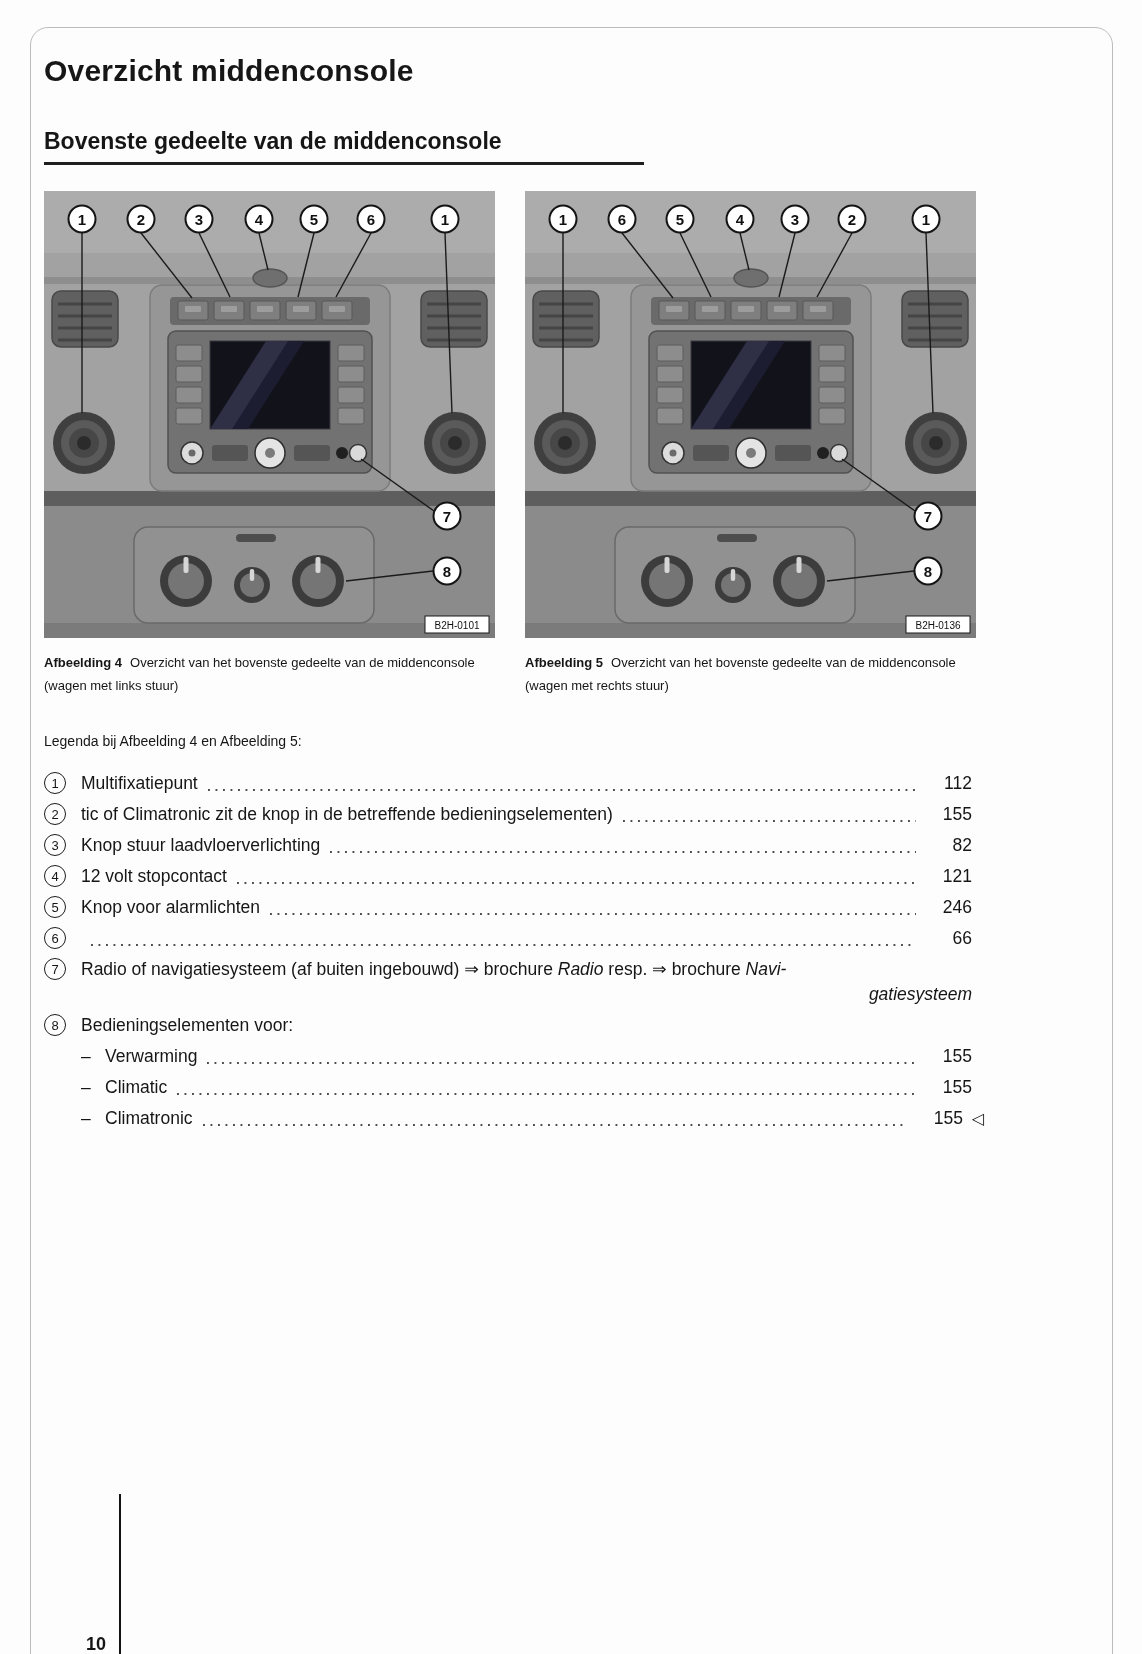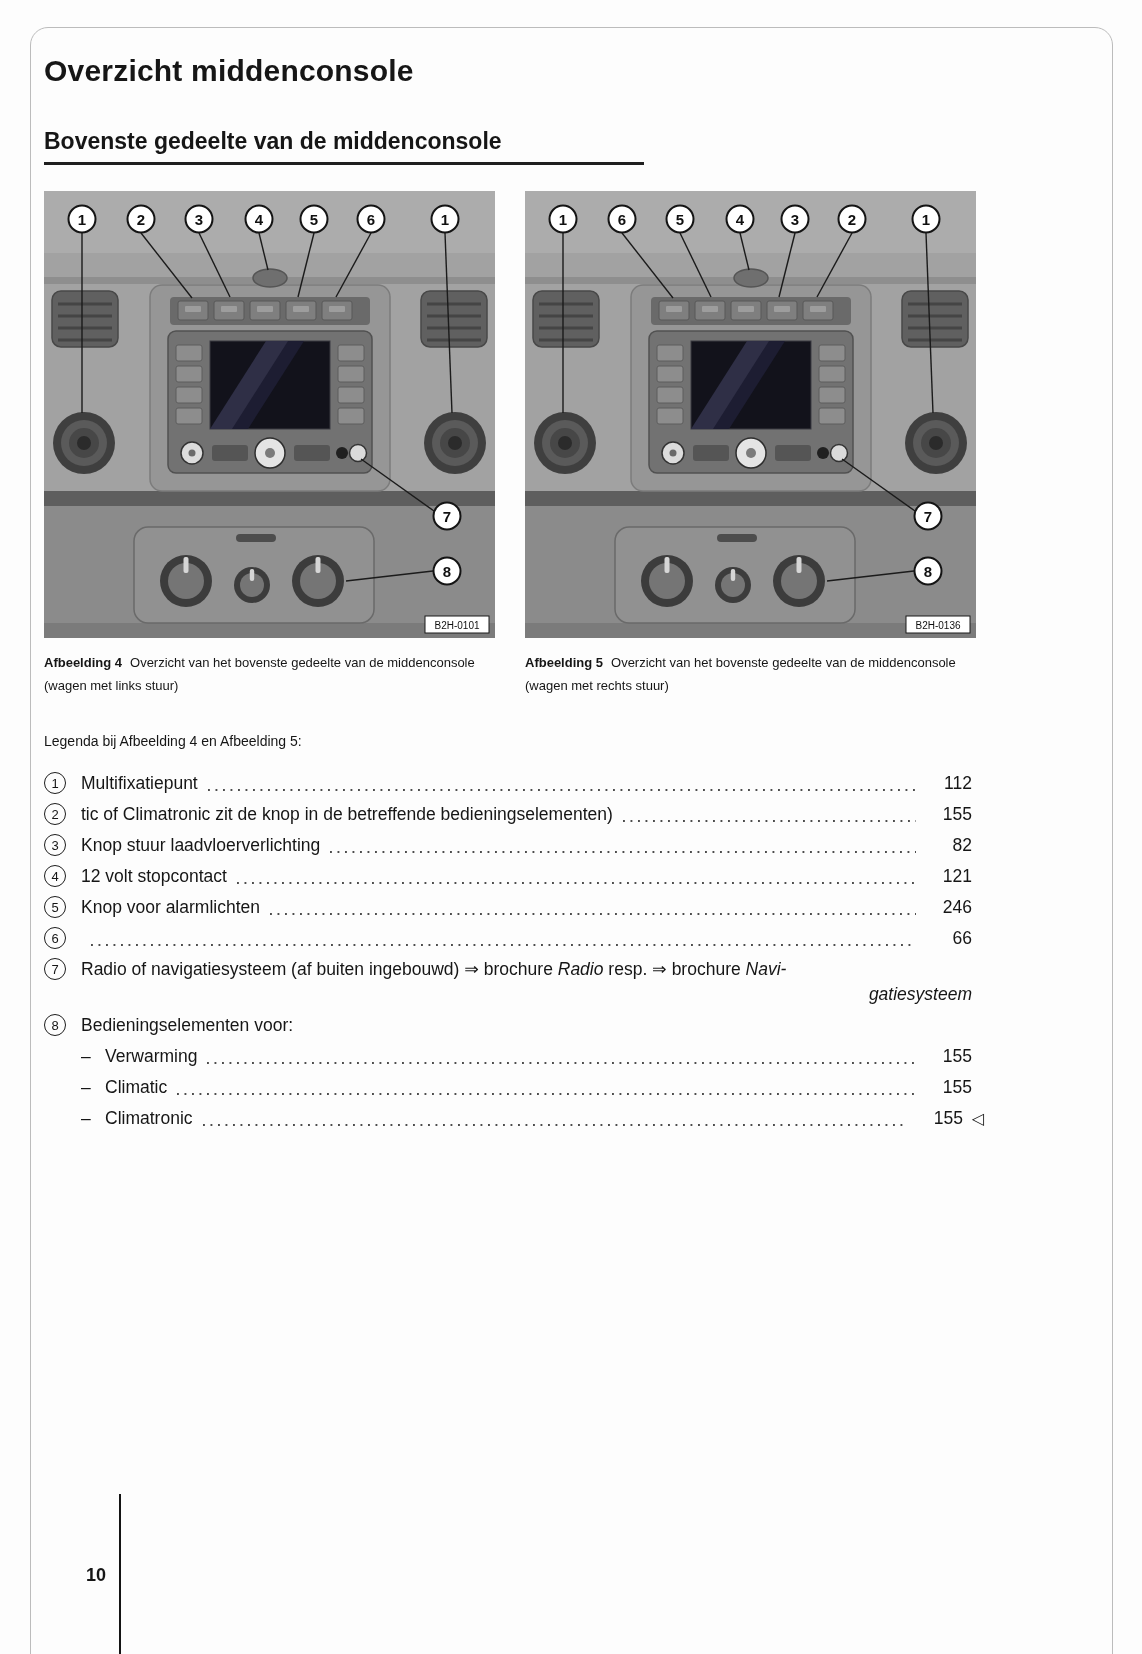--- a/index.html
+++ b/index.html
@@ -44,21 +44,21 @@
     background-position: 0 calc(100% - 5px);
   }
   .lpage { flex: 0 0 46px; text-align: right; }
   .sub { padding-left: 37px; }
   .dash { flex: 0 0 24px; }
   .it { font-style: italic; text-align: right; }
   .endmark {
     flex: 0 0 0px; width: 0; overflow: visible; white-space: nowrap;
     margin-left: 9px; font-size: 16px;
   }
-  .footer { position: absolute; left: 86px; top: 1496px; display: flex; align-items: center; }
+  .footer { position: absolute; left: 86px; top: 1496px; display: flex; align-items: flex-end; }
   .pagenum { font-size: 18px; font-weight: bold; line-height: 20px; }
   .footer-rule { width: 2px; height: 160px; background: #141414; margin-left: 13px; margin-top: -2px; }
 </style>
 </head>
 <body>
 
 <svg width="0" height="0" style="position:absolute" aria-hidden="true">
   <symbol id="console-art" viewBox="0 0 451 447">
     <rect width="451" height="447" fill="#acacac"></rect>
     <rect x="0" y="62" width="451" height="240" fill="#a2a2a2"></rect>

